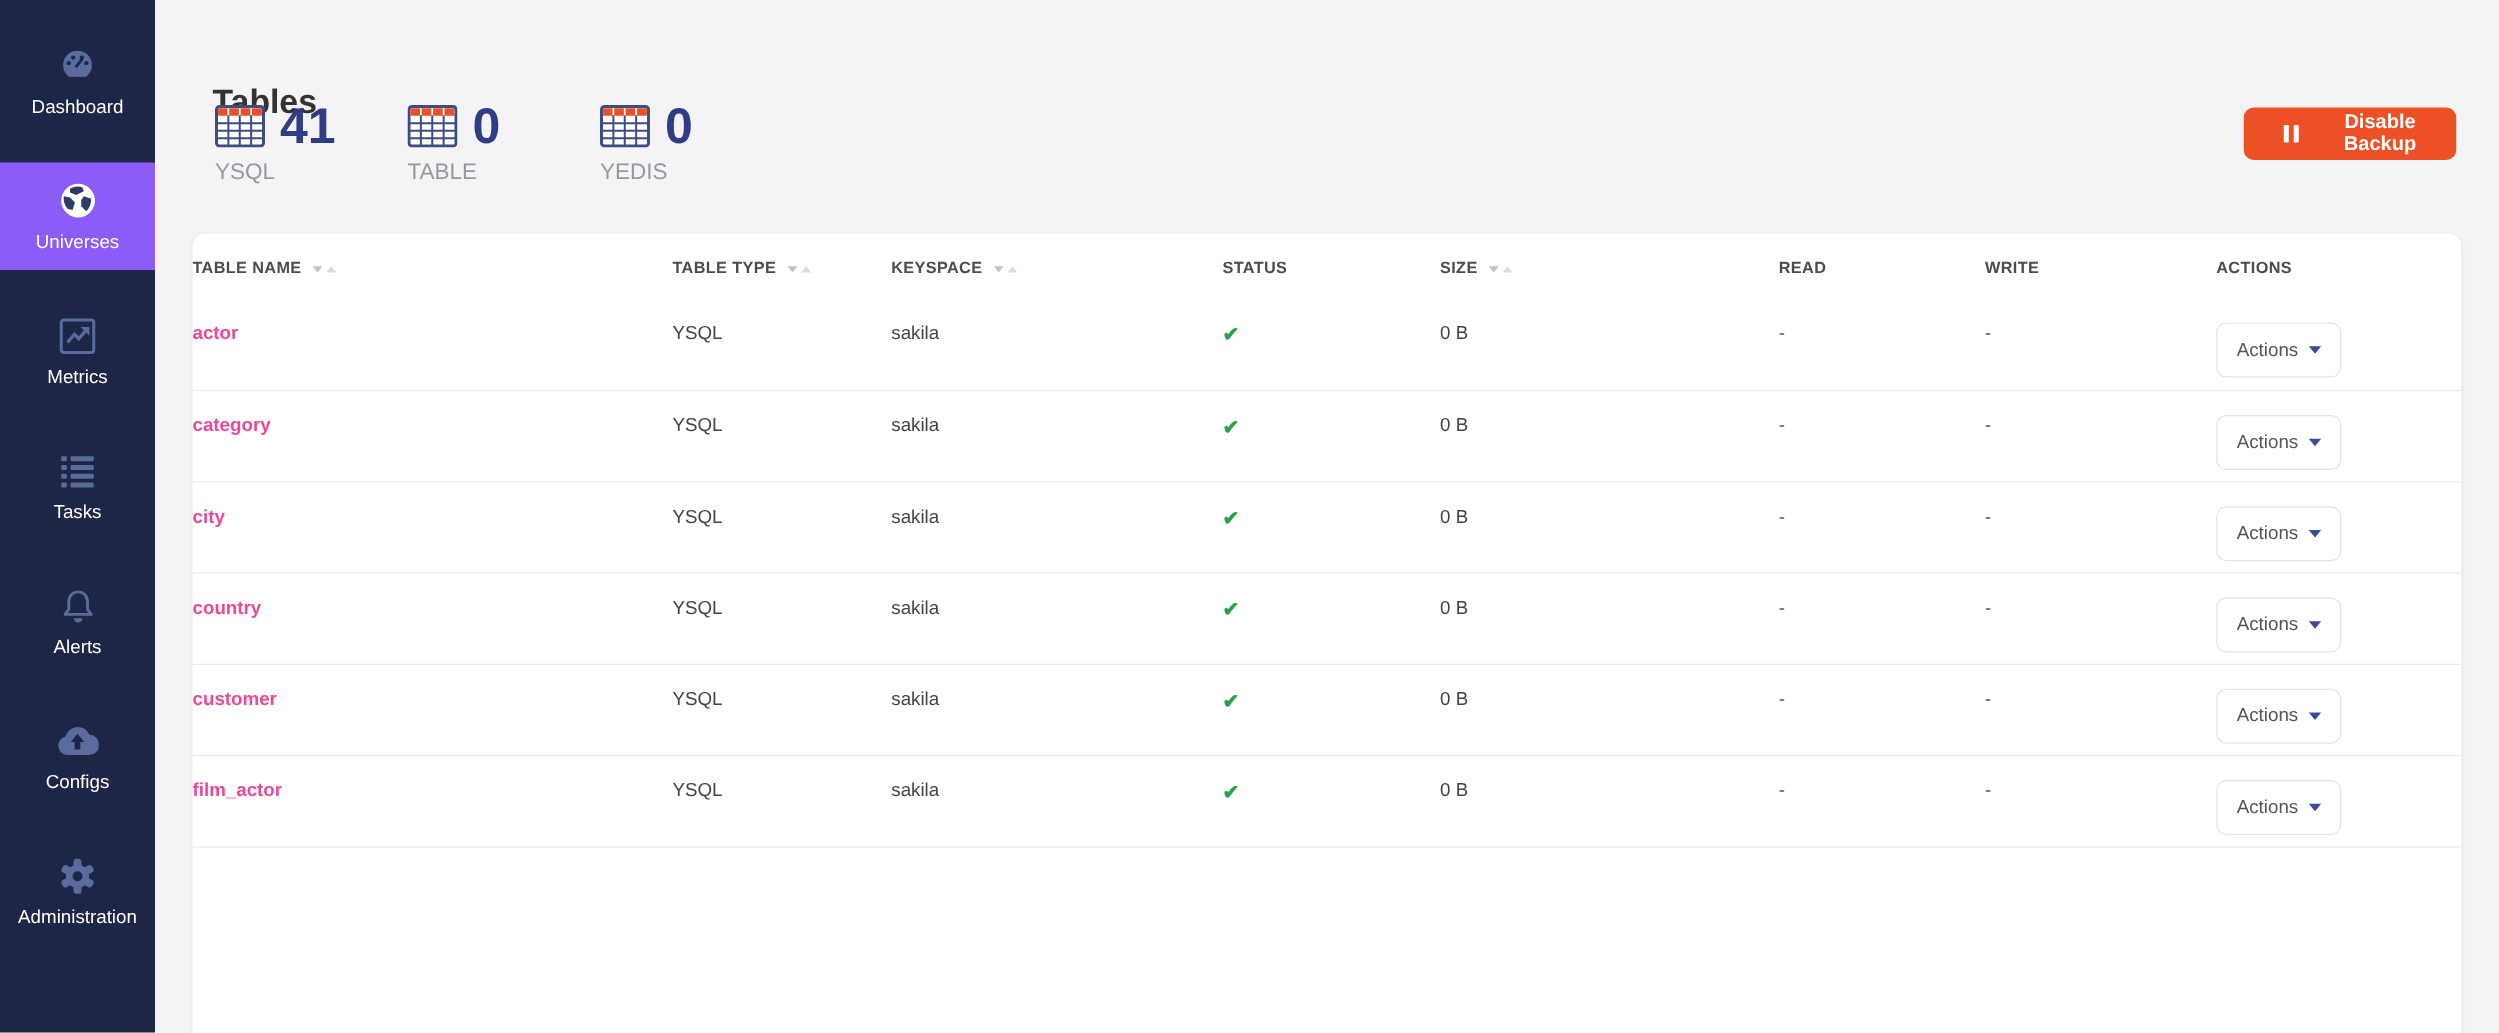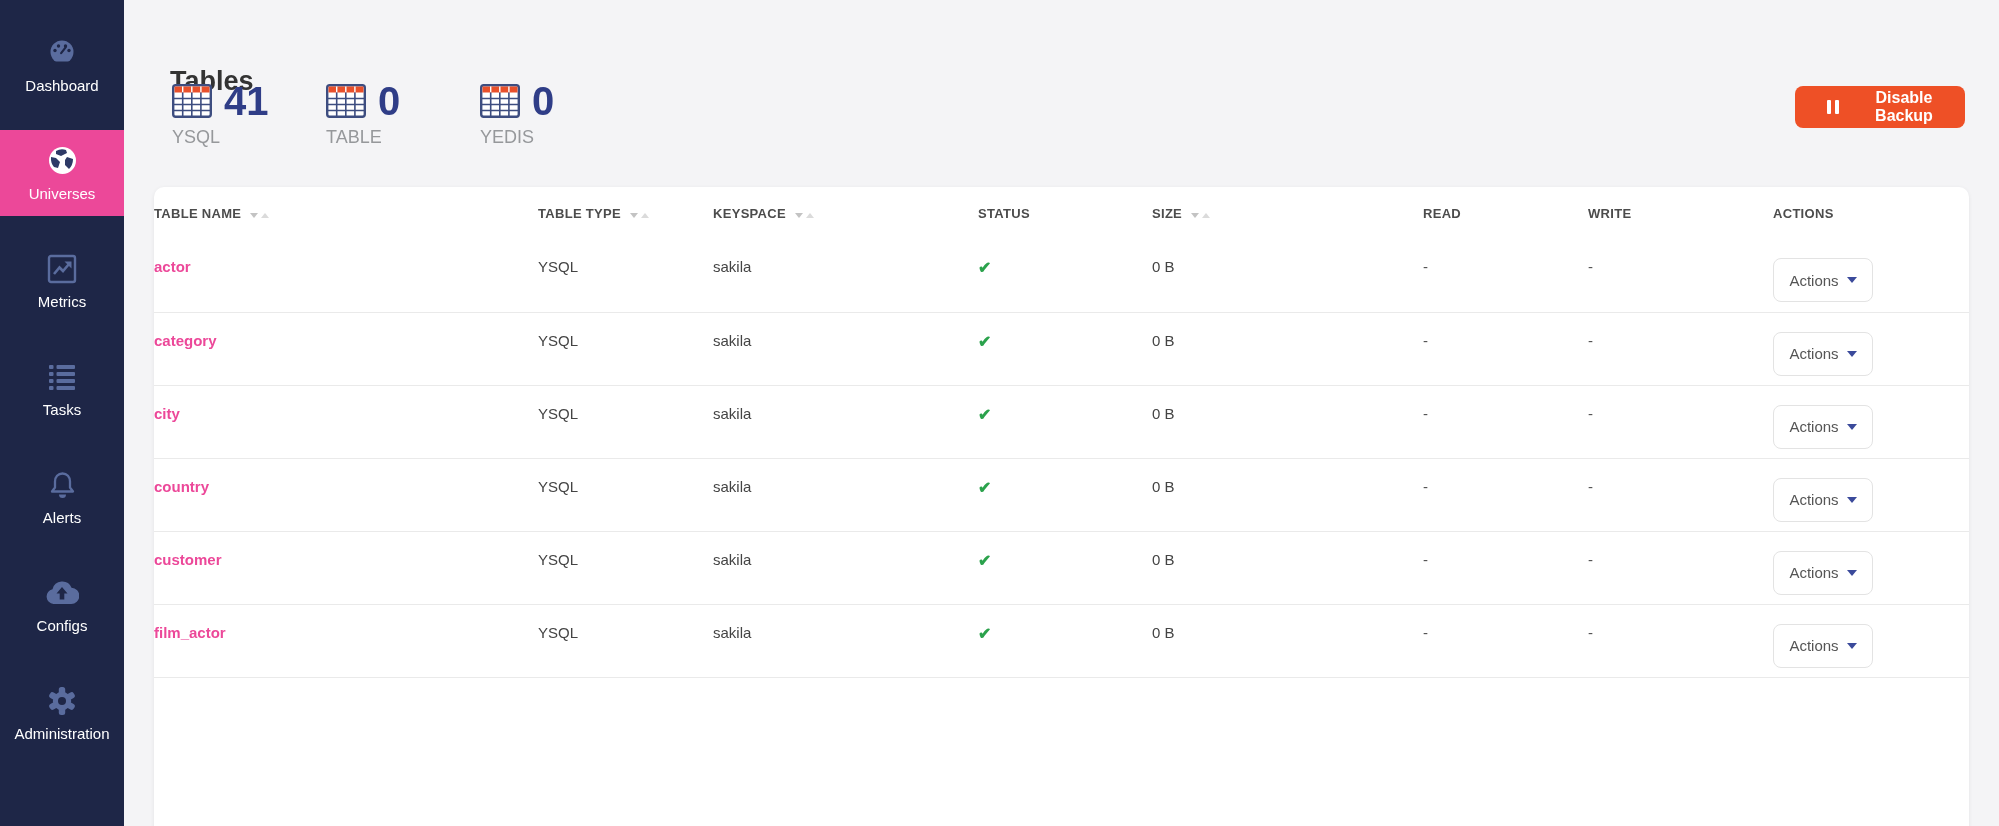--- a/index.html
+++ b/index.html
@@ -2,21 +2,21 @@
 <html><head>
 <meta charset="utf-8">
 <style>
   html,body{margin:0;padding:0;width:1999px;height:826px;overflow:hidden;
     background:#F4F4F6;font-family:"Liberation Sans",sans-serif;}
   *{box-sizing:border-box;}
 
   
   .sidebar{position:absolute;left:0;top:0;width:124px;height:826px;background:#1E2647;--cut:#1E2647;}
   .side-item{height:86px;display:flex;flex-direction:column;align-items:center;justify-content:center;gap:8px;cursor:pointer;margin-top:22px;}
-  .side-item.active{background:#ec4899;--cut:#2E3A66;}
+  .side-item.active{background:#8b5cf6;--cut:#2E3A66;}
   .side-icon{color:#5A6C9E;height:33px;display:flex;align-items:center;justify-content:center;}
   .side-item.active .side-icon{color:#FFFFFF;}
   .side-icon svg{display:block;}
   .side-label{color:#FFFFFF;font-size:15px;}
 
   
   .page-title{position:absolute;left:154px;top:50px;margin:16px;font-size:27px;font-weight:700;color:#333;}
   .stats{position:absolute;left:172px;top:82px;display:flex;}
   .stat{width:154px;}
   .stat-top{display:flex;align-items:center;gap:12px;}

